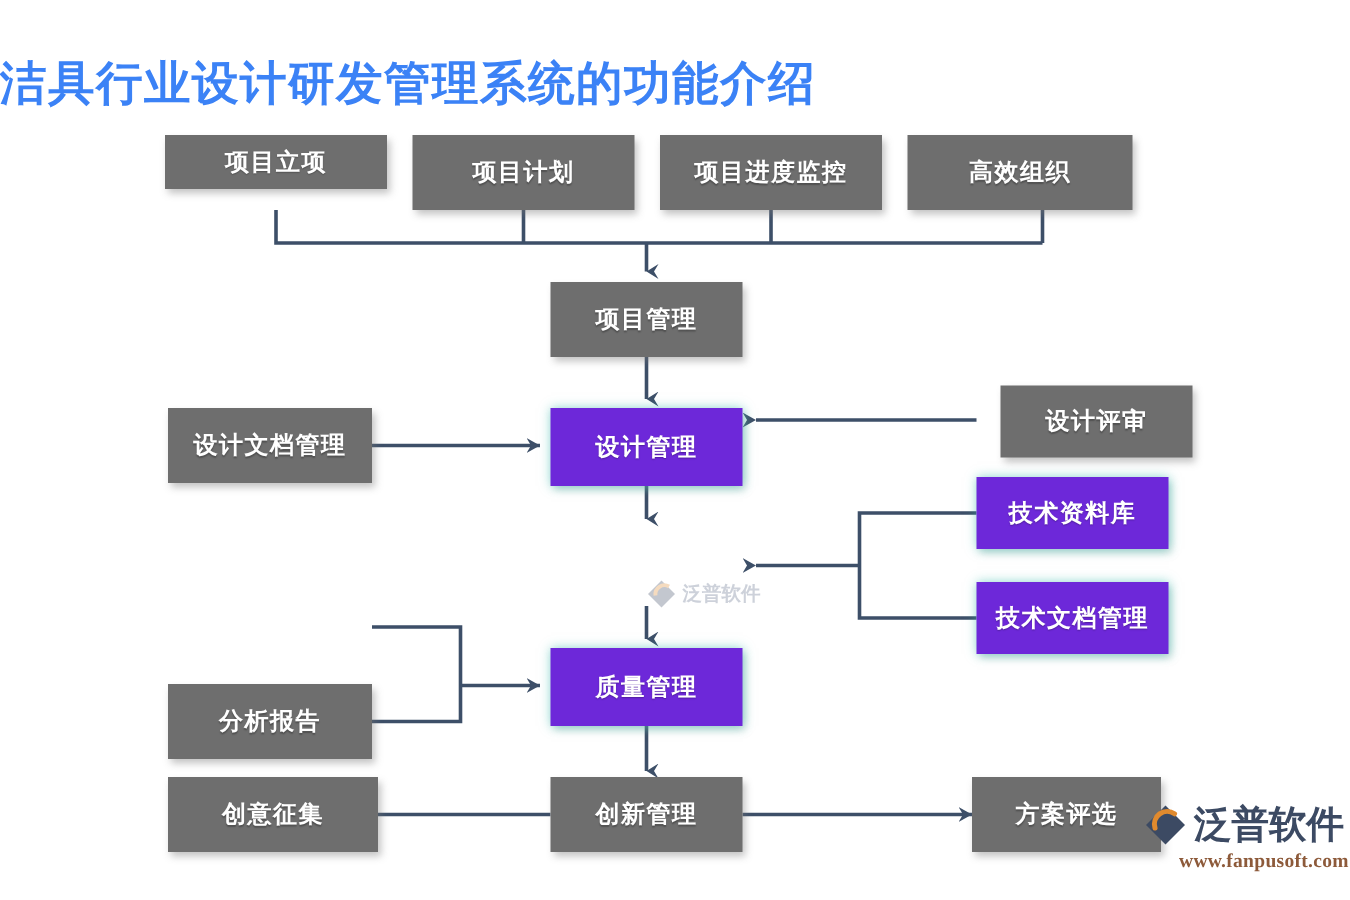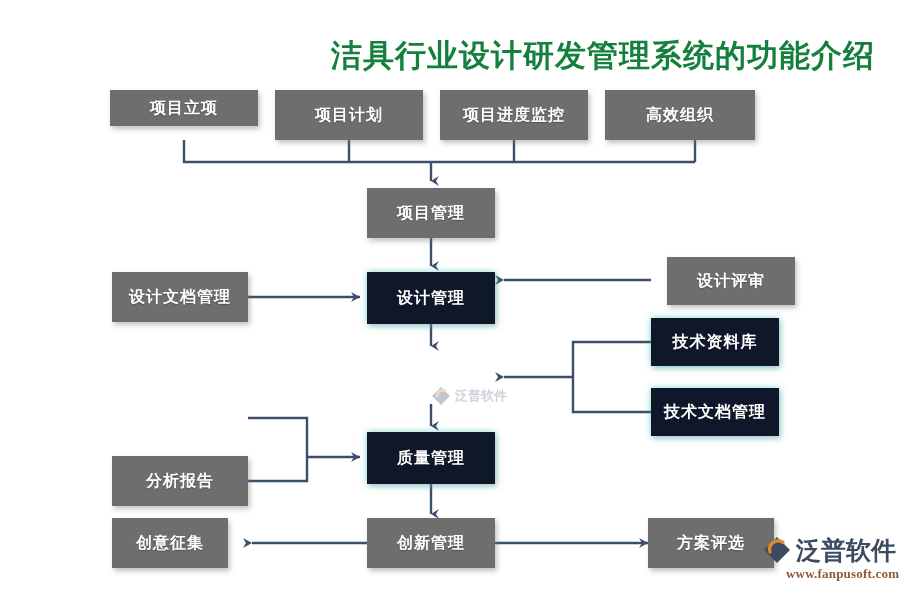--- a/index.html
+++ b/index.html
@@ -18,24 +18,24 @@
     width: 900px;
     height: 600px;
     background: #ffffff;
   }
   
   .title {
     position: absolute;
     left: 0;
     top: 36px;
     width: 875px;
-    text-align: right;
+    text-align: left;
     font-size: 31px;
     font-weight: bold;
-    color: #15803d;
+    color: #3b82f6;
     letter-spacing: 1px;
     line-height: 40px;
     white-space: nowrap;
   }
   
   .node {
     position: absolute;
     display: flex;
     align-items: center;
     justify-content: center;
@@ -46,21 +46,21 @@
     box-sizing: border-box;
     text-shadow: 0 1px 1px rgba(0,0,0,0.28);
     white-space: nowrap;
     z-index: 3;
   }
   .node.gray {
     background: #6e6e6e;
     box-shadow: 2px 3px 5px rgba(120,120,120,0.45);
   }
   .node.teal {
-    background: #0f172a;
+    background: #6d28d9;
     box-shadow: 0 0 7px rgba(47,182,170,0.55), 2px 3px 5px rgba(120,160,155,0.35);
   }
   
   #wires {
     position: absolute;
     left: 0;
     top: 0;
     width: 900px;
     height: 600px;
     z-index: 1;
@@ -197,21 +197,21 @@
   <div class="node gray" style="left:367px; top:518px; width:128px; height:50px;">
     <span>创新管理</span>
   </div>
 
   <div class="node gray" style="left:112px; top:272px; width:136px; height:50px;">
     <span>设计文档管理</span>
   </div>
   <div class="node gray" style="left:112px; top:456px; width:136px; height:50px;">
     <span>分析报告</span>
   </div>
-  <div class="node gray" style="left:112px; top:518px; width:116px; height:50px;">
+  <div class="node gray" style="left:112px; top:518px; width:140px; height:50px;">
     <span>创意征集</span>
   </div>
 
   <div class="node gray" style="left:651px; top:257px; width:128px; height:48px;margin-left:16px;">
     <span>设计评审</span>
   </div>
   <div class="node teal" style="left:651px; top:388px; width:128px; height:48px;">
     <span>技术文档管理</span>
   </div>
   <div class="node teal" style="left:651px; top:318px; width:128px; height:48px;">

